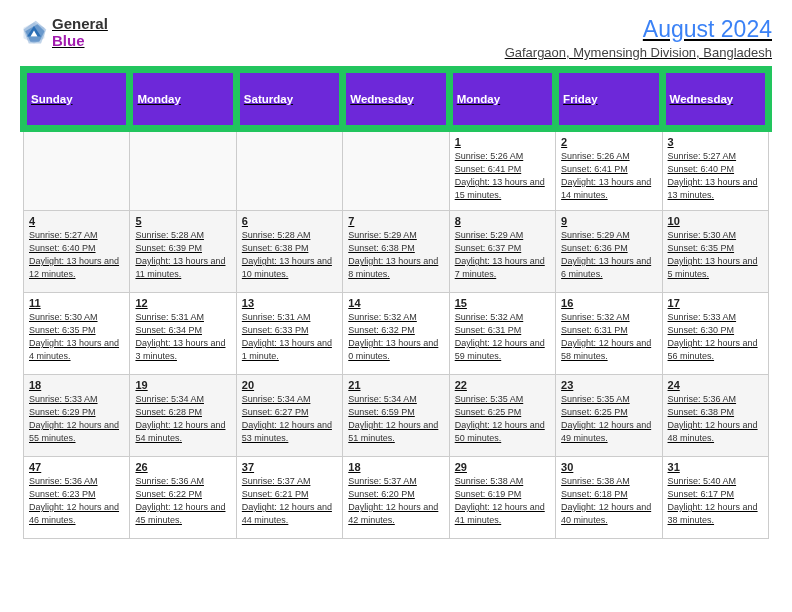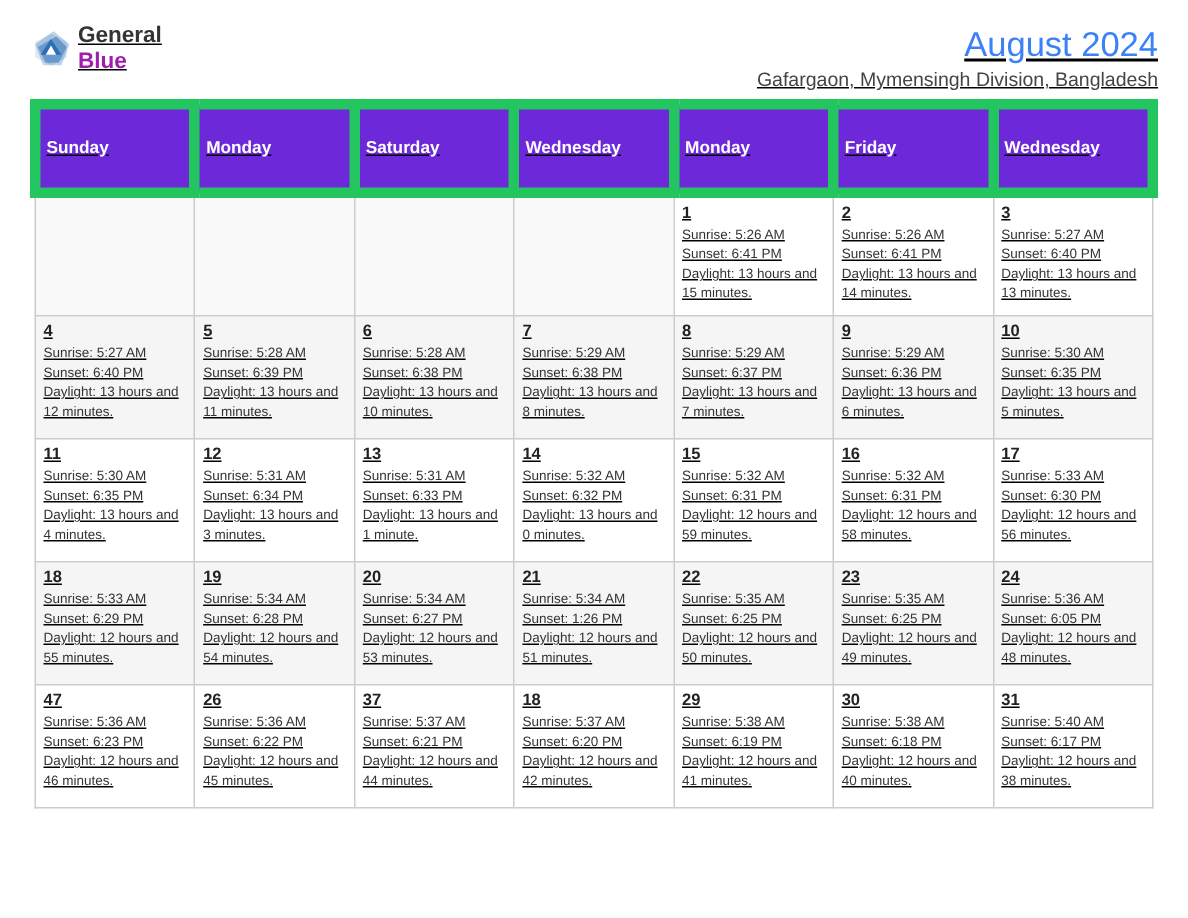--- a/index.html
+++ b/index.html
@@ -287,42 +287,42 @@
           <td>
             <span class="day-num">20</span>
             <div class="day-info">Sunrise: 5:34 AM
 Sunset: 6:27 PM
 Daylight: 12 hours
 and 53 minutes.</div>
           </td>
           <td>
             <span class="day-num">21</span>
             <div class="day-info">Sunrise: 5:34 AM
-Sunset: 1:26 PM
+Sunset: 6:59 PM
 Daylight: 12 hours
 and 51 minutes.</div>
           </td>
           <td>
             <span class="day-num">22</span>
             <div class="day-info">Sunrise: 5:35 AM
 Sunset: 6:25 PM
 Daylight: 12 hours
 and 50 minutes.</div>
           </td>
           <td>
             <span class="day-num">23</span>
             <div class="day-info">Sunrise: 5:35 AM
 Sunset: 6:25 PM
 Daylight: 12 hours
 and 49 minutes.</div>
           </td>
           <td>
             <span class="day-num">24</span>
             <div class="day-info">Sunrise: 5:36 AM
-Sunset: 6:05 PM
+Sunset: 6:38 PM
 Daylight: 12 hours
 and 48 minutes.</div>
           </td>
         </tr>
         <tr>
           <td>
             <span class="day-num">47</span>
             <div class="day-info">Sunrise: 5:36 AM
 Sunset: 6:23 PM
 Daylight: 12 hours

